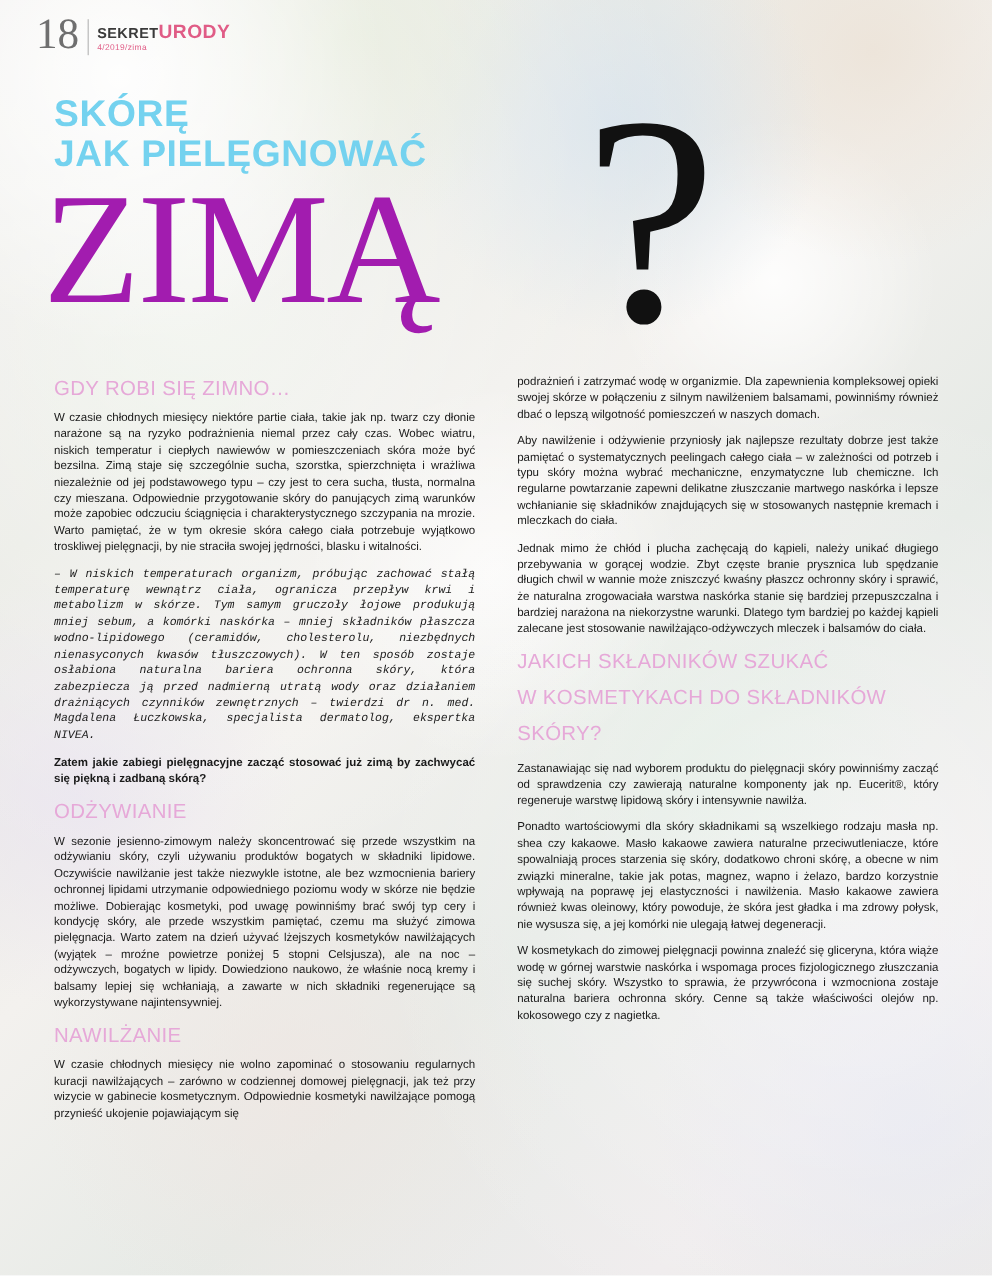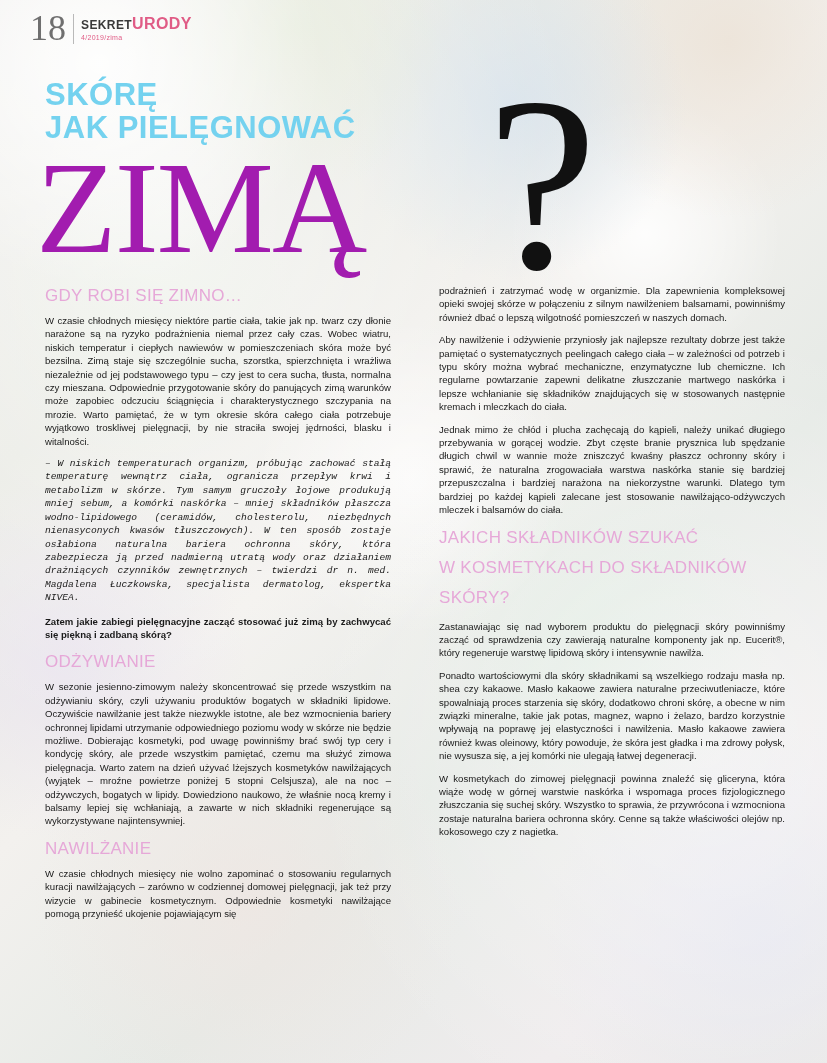--- a/index.html
+++ b/index.html
@@ -47,21 +47,21 @@
     width: 827px;
     height: 1063px;
   }
 
   
   .folio {
     position: absolute;
     left: 30px;
     top: 10px;
     display: flex;
-    align-items: center;
+    align-items: flex-end;
   }
   .folio-number {
     font-family: "Liberation Serif", serif;
     font-size: 36px;
     color: #6f6f6f;
     line-height: 36px;
     font-weight: 400;
   }
   .folio-rule {
     width: 1px;
@@ -128,24 +128,24 @@
     font-size: 248px;
     color: #111111;
     line-height: 248px;
     font-weight: 400;
   }
 
   
   .cols {
     position: absolute;
     left: 45px;
-    top: 284px;
+    top: 312px;
     width: 740px;
     display: flex;
-    gap: 48px;
+    gap: 35px;
   }
   .col {
     width: 351px;
   }
   .sec-head {
     font-family: "Liberation Sans", sans-serif;
     font-size: 17px;
     color: #e6a8d8;
     letter-spacing: 0.3px;
     line-height: 24px;

